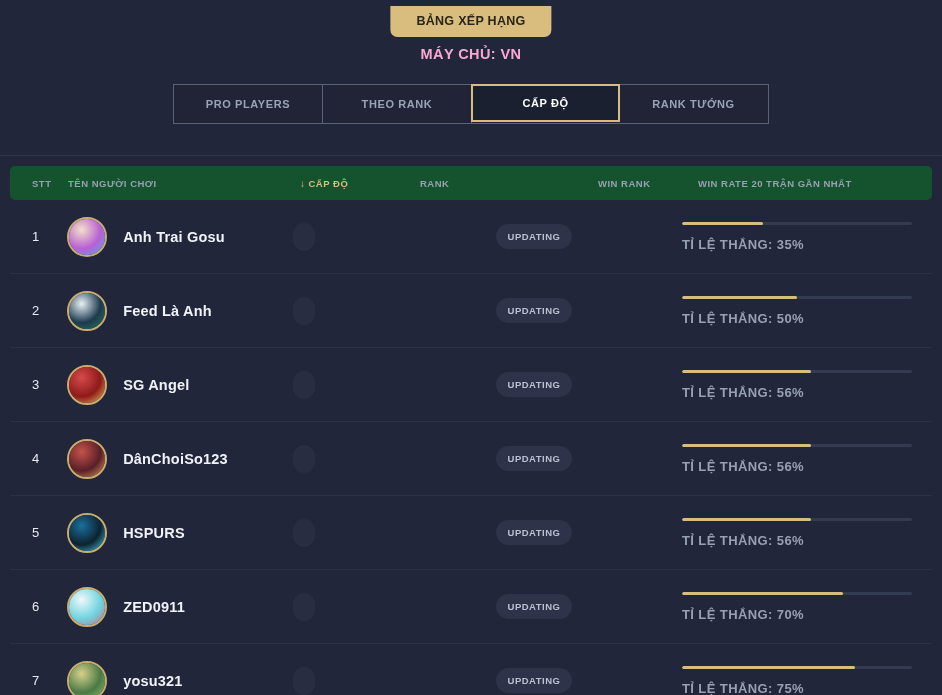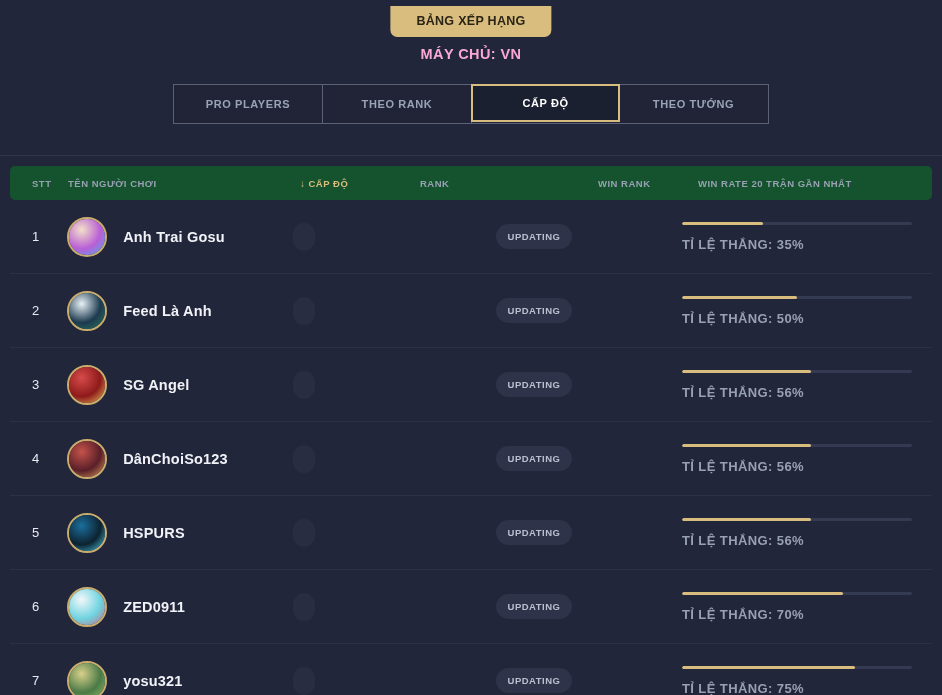--- a/index.html
+++ b/index.html
@@ -230,21 +230,21 @@
       <div class="tab">
         <span>PRO PLAYERS</span>
       </div>
       <div class="tab">
         <span>THEO RANK</span>
       </div>
       <div class="tab active">
         <span>CẤP ĐỘ</span>
       </div>
       <div class="tab">
-        <span>THEO TƯỚNG</span>
+        <span>RANK TƯỚNG</span>
       </div>
     </div>
 </div>
 
 <div class="board">
 
   <div class="thead">
     <div class="col-stt">STT</div>
     <div class="col-name">TÊN NGƯỜI CHƠI</div>
     <div class="col-level sorted">

